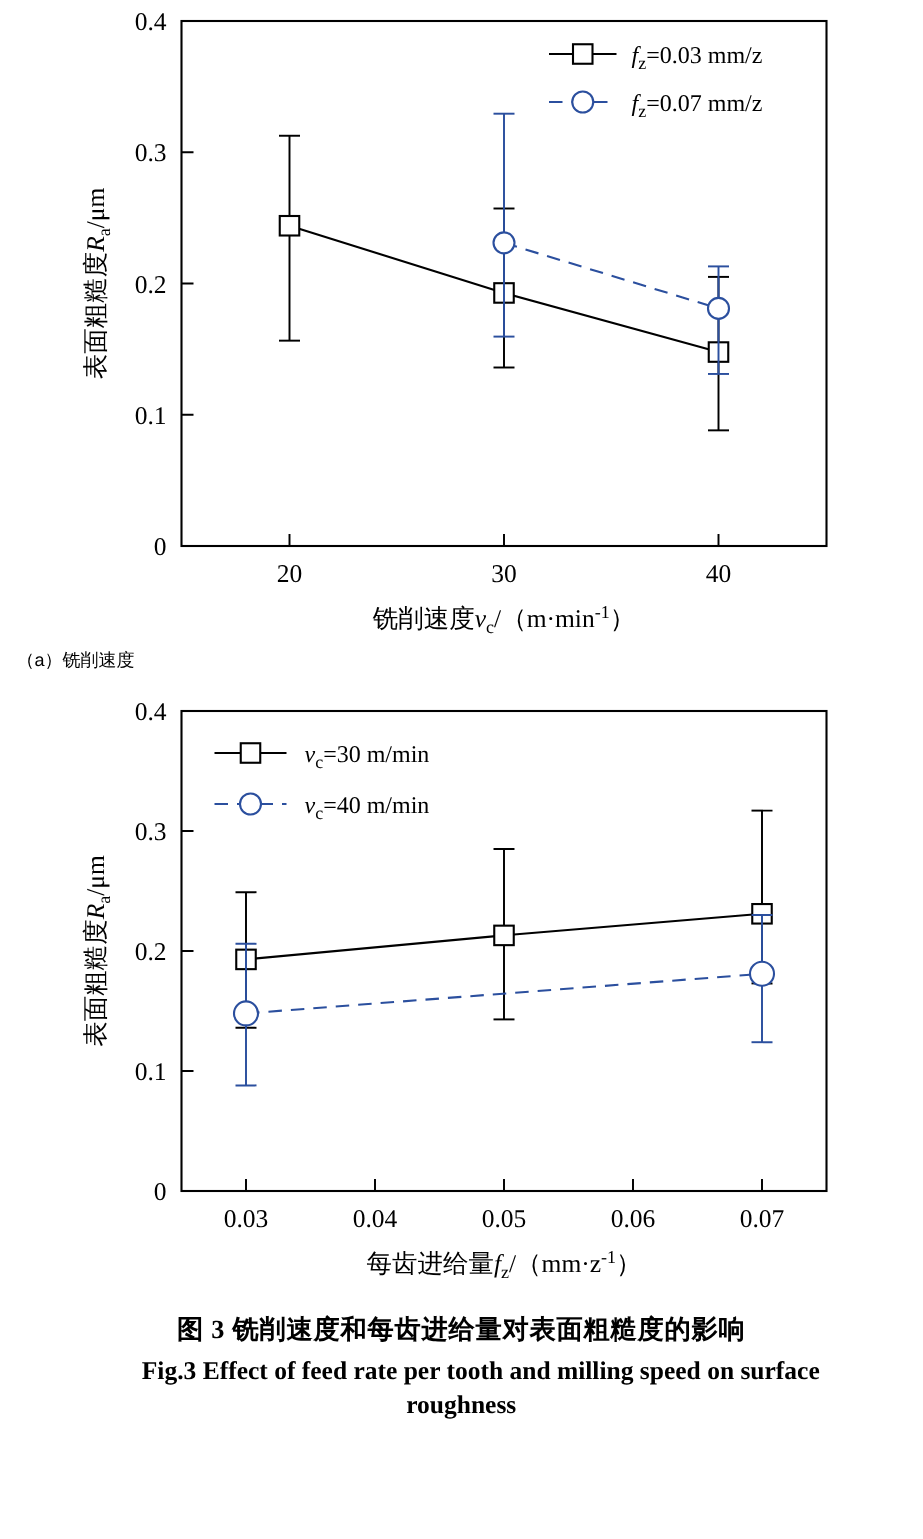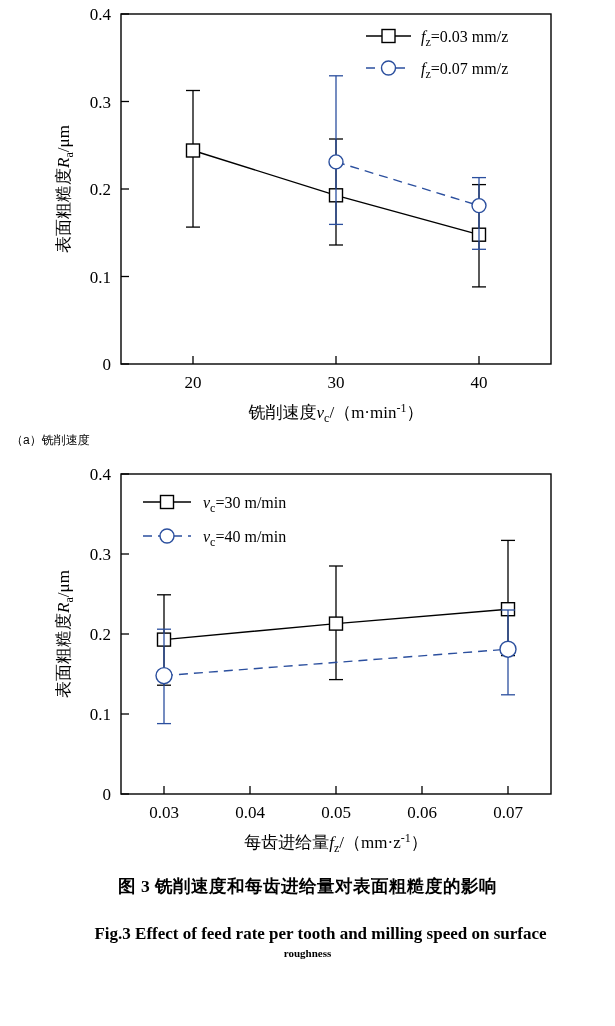--- a/index.html
+++ b/index.html
@@ -45,26 +45,26 @@
   }
   .fig-caption .line1 {
     font-size: 17.5px;
     font-weight: bold;
     margin-top: 14px;
     letter-spacing: 0.5px;
   }
   .fig-caption .line2 {
     font-size: 17px;
     font-weight: bold;
-    margin-top: 24px;
+    margin-top: 4px;
     line-height: 1.45;
     padding-left: 26px;
   }
   .fig-caption .line3 {
-    font-size: 11px;
+    font-size: 17px;
     font-weight: bold;
   }
 
   text {
     font-family: "Liberation Serif", serif;
     fill: #000000;
   }
   .tick-label { font-size: 17px; }
   .axis-title { font-size: 17px; }
   .legend-label { font-size: 16px; }

